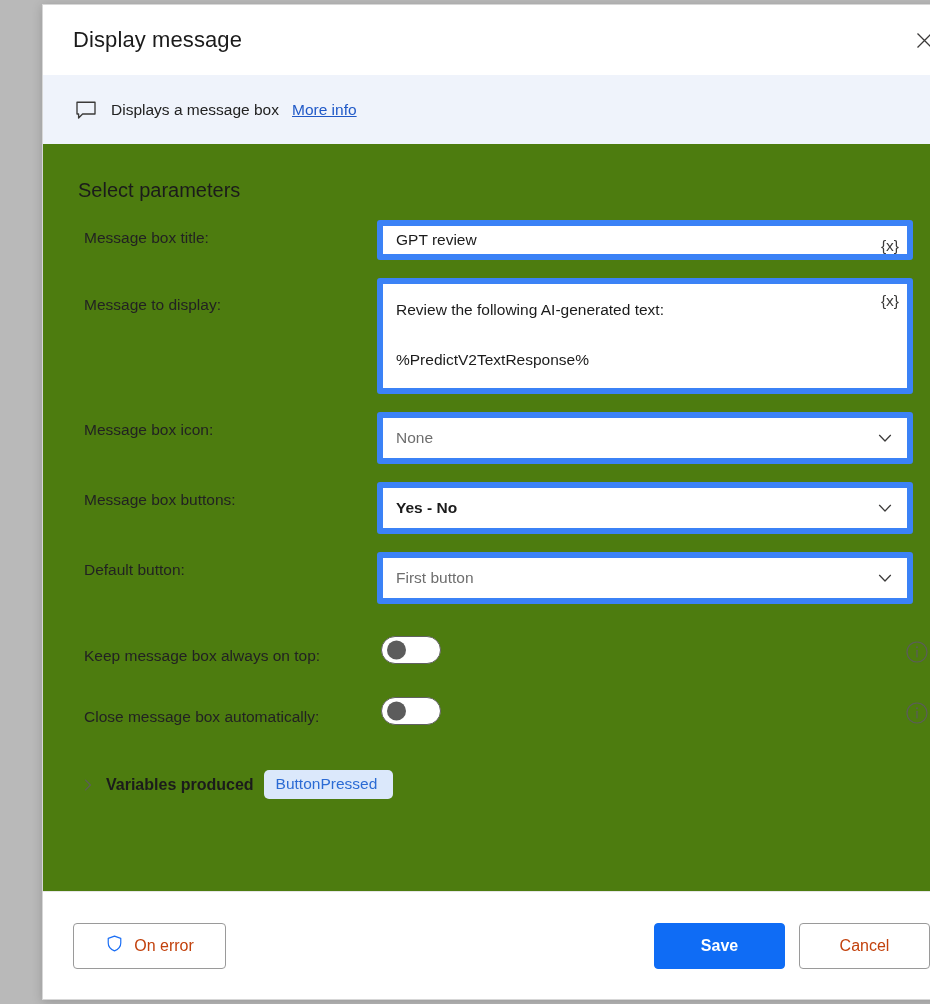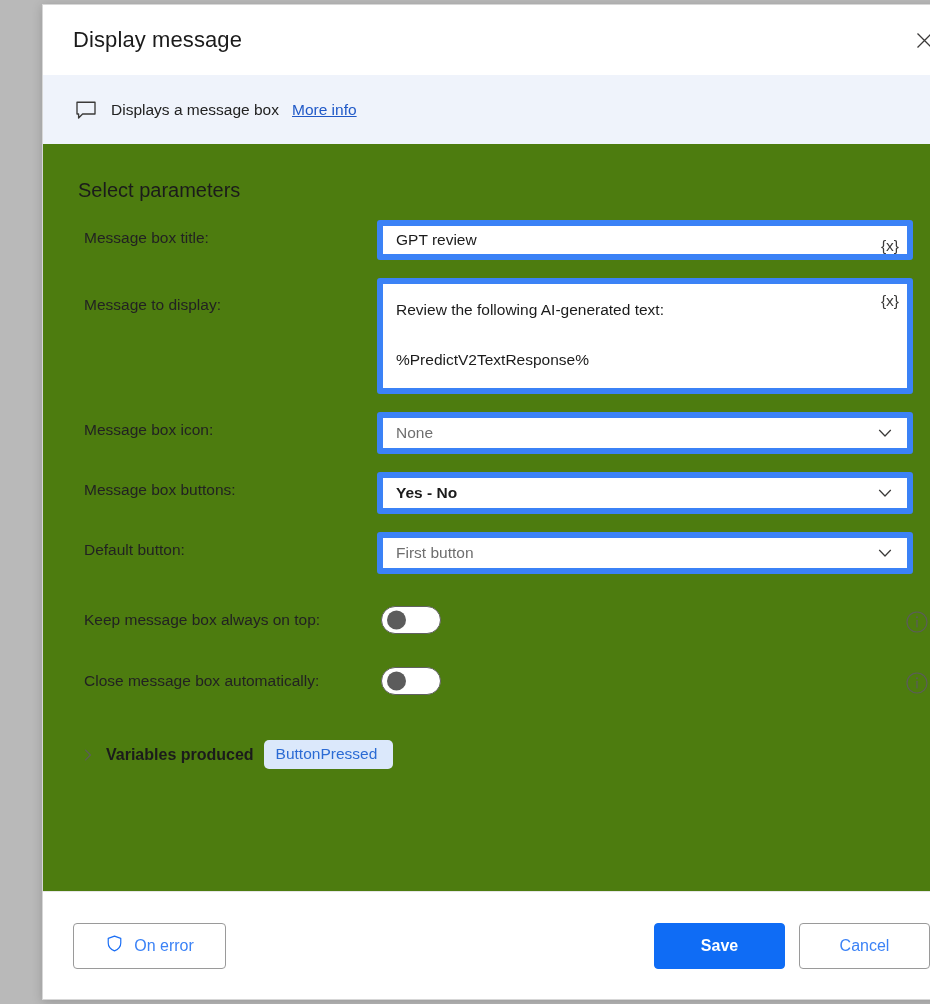--- a/index.html
+++ b/index.html
@@ -125,21 +125,21 @@
   .control-box {
     position: relative;
     width: 536px;
     flex: 0 0 536px;
     border: 6px solid #3b82f6;
     border-radius: 3px;
     background: #ffffff;
   }
   .control-box.input { height: 40px; }
   .control-box.textarea { height: 116px; }
-  .control-box.select { height: 42px; }
+  .control-box.select { height: 52px; }
 
   .control-value {
     position: absolute;
     left: 13px;
     top: 0;
     right: 46px;
     height: 100%;
     display: flex;
     align-items: center;
     font-size: 15.5px;
@@ -198,21 +198,21 @@
     display: flex;
     align-items: center;
     justify-content: center;
   }
   .info-icon.for-textarea { margin-top: 10px; }
   .info-icon.for-toggle { margin-left: auto; margin-top: 5px; }
 
   
   .toggle-row {
     display: flex;
-    align-items: center;
+    align-items: flex-end;
     margin-top: 30px;
     gap: 28px;
   }
   .toggle-row .field-label { padding-top: 0; }
   .toggle-wrap {
     flex: 1 1 auto;
     display: flex;
     align-items: center;
   }
   .toggle {
@@ -283,21 +283,21 @@
   .btn {
     height: 46px;
     border-radius: 4px;
     font-size: 16px;
     display: inline-flex;
     align-items: center;
     justify-content: center;
     cursor: pointer;
     background: #ffffff;
     border: 1px solid #9a9a9a;
-    color: #3b82f6;
+    color: #c2410c;
     padding: 0 18px;
   }
   .btn.onerror { gap: 10px; min-width: 153px; }
   .btn.primary {
     background: #0f6cf5;
     border-color: #0f6cf5;
     color: #ffffff;
     font-weight: 700;
     min-width: 131px;
   }

